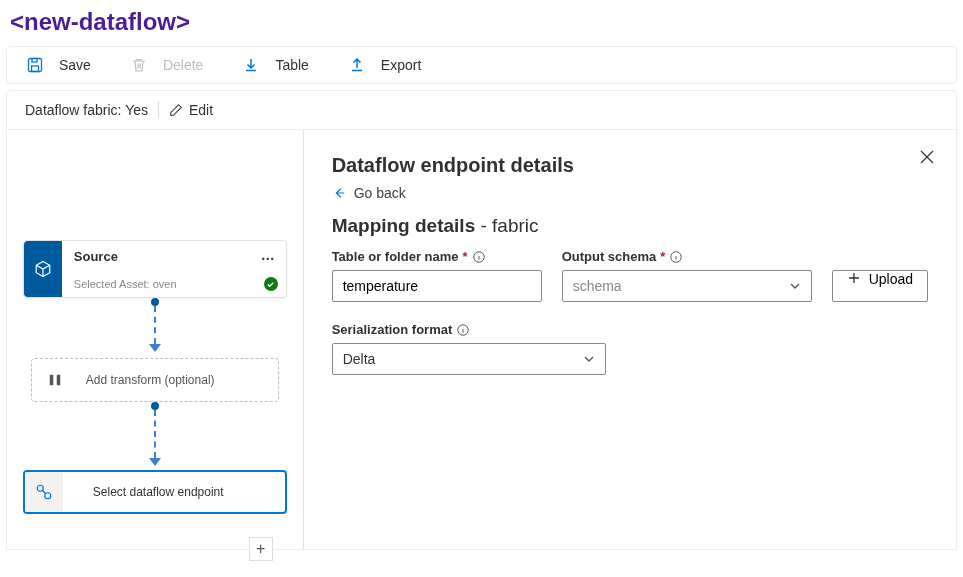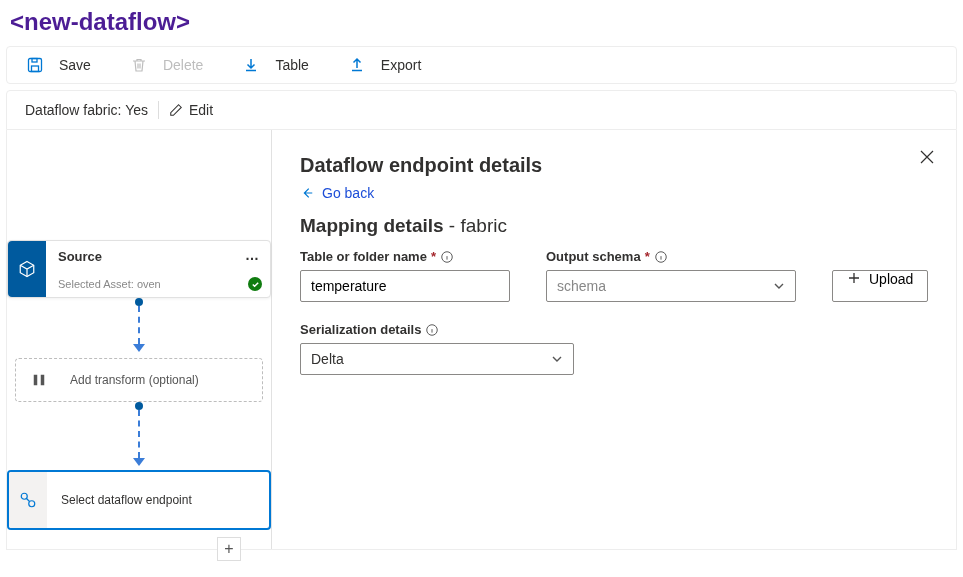--- a/index.html
+++ b/index.html
@@ -97,48 +97,49 @@
     width: 248px;
     display: flex; align-items: center; gap: 24px;
     padding: 0 16px;
     color: #555;
     font-size: 12px;
     cursor: pointer;
   }
 
   .node-endpoint {
     border: 2px solid #0078d4;
-    height: 60px;
+    height: 44px;
     cursor: pointer;
+    gap: 16px;
   }
   .node-endpoint .icon-box {
     width: 38px; background: #f3f2f1; display: flex; align-items: center; justify-content: center;
     border-top-left-radius: 2px; border-bottom-left-radius: 2px;
   }
   .node-endpoint .body { flex: 1; display: flex; align-items: center; padding: 0 14px; font-size: 12px; }
 
   .plus-btn {
     position: absolute; right: 30px; bottom: -12px;
     width: 24px; height: 24px; border: 1px solid #ddd; background: #fff;
     display: flex; align-items: center; justify-content: center; font-size: 16px; color: #555;
     cursor: pointer; line-height: 1;
   }
 
   .detail-pane {
     flex: 1;
     padding: 24px 28px;
     position: relative;
   }
   .detail-title { font-size: 20px; font-weight: 600; margin-bottom: 8px; }
-  .go-back { color: #1d4ed8; display: inline-flex; align-items: center; gap: 8px; font-size: 14px; cursor: pointer; margin-bottom: 14px; }
+  .go-back { color: #404040; display: inline-flex; align-items: center; gap: 8px; font-size: 14px; cursor: pointer; margin-bottom: 14px; }
   .section-title { font-size: 19px; margin-bottom: 12px; }
   .section-title .bold { font-weight: 600; }
   .close-x { position: absolute; top: 20px; right: 22px; cursor: pointer; }
 
-  .form-row { display: flex; gap: 36px; align-items: flex-end; margin-bottom: 20px; }
+  .form-row { display: flex; gap: 20px; align-items: flex-end; margin-bottom: 20px; }
   .form-col { display: flex; flex-direction: column; gap: 6px; }
   .form-label { font-size: 13px; font-weight: 600; display: flex; align-items: center; gap: 4px; }
   .req { color: #a4262c; }
   .info-icon { width: 14px; height: 14px; display: inline-flex; }
 
   .text-input {
     height: 32px; border: 1px solid #8a8886; border-radius: 2px; padding: 0 10px; font-size: 14px; outline: none;
     font-family: inherit;
   }
   .select-box {
@@ -336,21 +337,21 @@
             </svg>
         </span>
         <span>Upload</span>
       </button>
     </div>
 
     
     <div class="form-row">
       <div class="form-col" style="width:274px">
         <div class="form-label">
-          <span>Serialization details</span>
+          <span>Serialization format</span>
           <span class="info-icon">
             <svg width="14" height="14" viewBox="0 0 16 16" fill="none" stroke="#555" stroke-width="1.1">
                 <circle cx="8" cy="8" r="6"></circle>
                 <path d="M8 7v4M8 5h0"></path>
               </svg>
           </span>
         </div>
         <div class="select-box filled">
           <span>Delta</span>
           <span>

